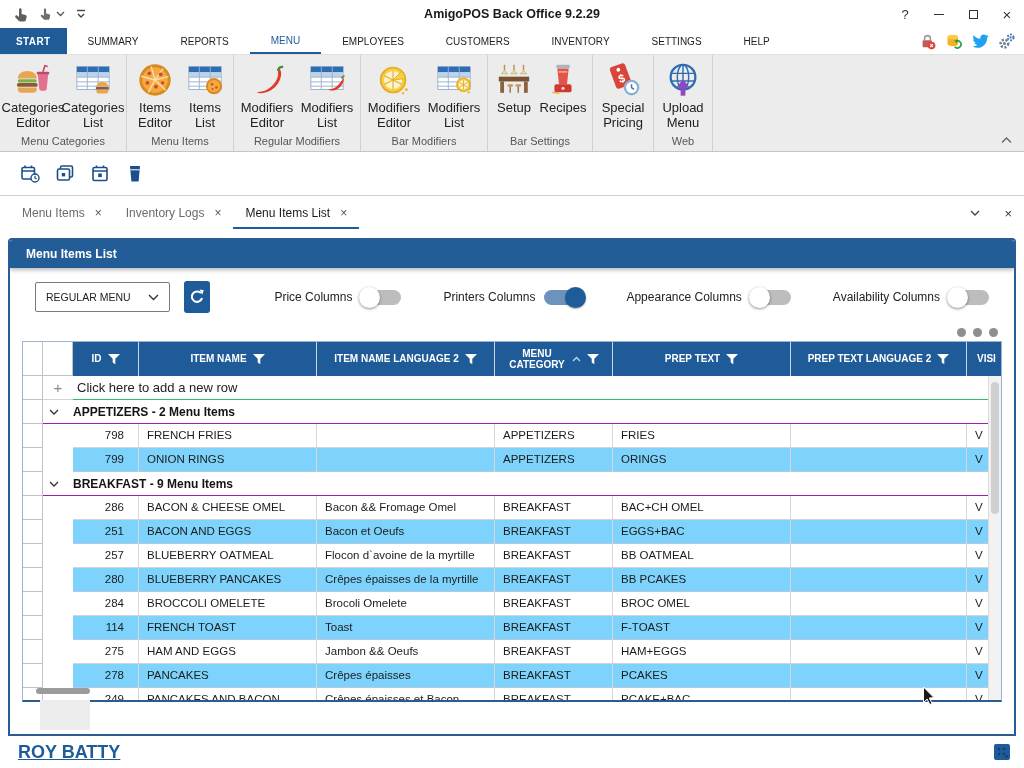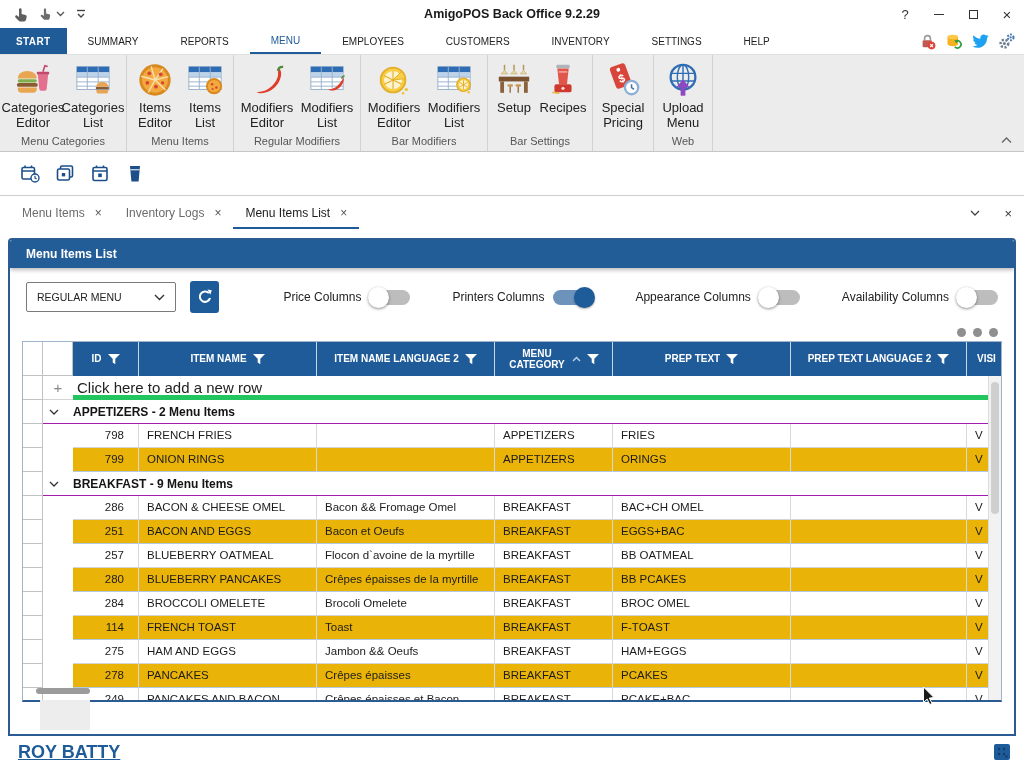--- a/index.html
+++ b/index.html
@@ -44,21 +44,21 @@
   .tabbar { height:34px; display:flex; align-items:center; background:#fff; padding-left:10px; position:relative; }
   .dtab { display:flex; align-items:center; gap:10px; padding:9px 12px 7px; font-size:12px; color:#6b6b6b; border-bottom:2px solid transparent; }
   .dtab.active { color:#1b1b1b; border-bottom-color:#1e5b99; }
   .dtab .x { font-size:12px; color:#555; line-height:1; }
   .tabbar-right { position:absolute; right:12px; display:flex; align-items:center; gap:24px; color:#444; }
 
   
   .workspace { flex:1; position:relative; background:#fff; }
   .panel { position:absolute; left:8px; right:8px; top:8px; bottom:0; border:2px solid #2a5b92; border-radius:4px 4px 0 0; background:#fff; overflow:hidden; }
   .panel-header { height:28px; background:#235d97; color:#fff; font-size:12px; font-weight:bold; display:flex; align-items:center; padding-left:16px; border-radius:2px 2px 0 0; box-shadow:0 2px 4px rgba(0,0,0,.28); position:relative; z-index:3; }
-  .controls { height:58px; display:flex; align-items:center; padding:0 16px; }
+  .controls { height:58px; display:flex; align-items:center; padding:0 25px; }
   .selectbox { width:168px; height:30px; border:1px solid #7a7a7a; border-radius:2px; display:flex; align-items:center; justify-content:space-between; padding:0 10px; font-size:10.5px; color:#222; background:#fff; }
   .refresh-btn { width:34px; height:32px; background:#1e5b99; border-radius:3px; margin-left:14px; display:flex; align-items:center; justify-content:center; }
   .toggles { display:flex; align-items:center; margin-left:64px; gap:42px; }
   .toggle { display:flex; align-items:center; gap:9px; }
   .toggle .tlabel { font-size:12px; color:#222; white-space:nowrap; }
   .switch { width:40px; height:15px; border-radius:8px; background:#bdbdbd; position:relative; }
   .switch .knob { position:absolute; width:21px; height:21px; border-radius:50%; background:#fff; top:-3px; left:-2px; box-shadow:0 1px 3px rgba(0,0,0,.45); }
   .toggle.on .switch { background:#6d93bd; }
   .toggle.on .switch .knob { left:auto; right:-2px; background:#1e5b99; box-shadow:0 1px 2px rgba(0,0,0,.35); }
   .dots-row { display:flex; justify-content:flex-end; gap:7px; padding:2px 16px 4px; }
@@ -74,24 +74,24 @@
   .w-id { width:66px; flex:none; }
   .w-name { width:178px; flex:none; }
   .w-name2 { width:178px; flex:none; }
   .w-cat { width:118px; flex:none; }
   .w-prep { width:178px; flex:none; }
   .w-prep2 { width:176px; flex:none; }
   .w-vis { flex:1; }
   .grow { display:flex; height:24px; }
   .cell { font-size:11.5px; color:#1c1c1c; padding:0 8px; line-height:23px; border-right:1px solid #d8d8d8; border-bottom:1px solid #d4d4d4; white-space:nowrap; overflow:hidden; background:#fff; }
   .cell.num { text-align:right; padding-right:14px; }
-  .grow.alt .cell { background:#eab308; border-bottom-color:#b3c8e2; }
+  .grow.alt .cell { background:#7dd3fc; border-bottom-color:#b3c8e2; }
   .grow .w-exp.blank { background:#fff; }
   .addrow .plus { width:30px; flex:none; display:flex; align-items:center; justify-content:center; color:#888; font-size:15px; border-bottom:1px solid #d4d4d4; }
-  .addrow .addtext { flex:1; font-size:15px; color:#222; line-height:23px; padding-left:4px; border-bottom:5px solid #22c55e; }
+  .addrow .addtext { flex:1; font-size:13px; color:#222; line-height:23px; padding-left:4px; border-bottom:1px solid #22c55e; }
   .grouprow { display:flex; height:24px; }
   .grouprow .gcontent { flex:1; display:flex; align-items:center; gap:14px; padding-left:6px; border-bottom:1px solid #a21caf; background:#fff; }
   .grouprow .glabel { font-size:12px; font-weight:bold; color:#141414; }
   .vscroll { position:absolute; top:34px; right:0; bottom:0; width:13px; background:#f2f2f2; border-left:1px solid #dcdcdc; }
   .vscroll .thumb { margin:6px 2px 0; height:132px; background:#cfcfcf; border-radius:4px; }
   .hscroll-thumb { position:absolute; left:26px; bottom:40px; width:54px; height:6px; border-radius:3px; background:#9b9b9b; z-index:4; }
   .scroll-block { position:absolute; left:30px; bottom:4px; width:50px; height:30px; background:#ededed; }
 
   
   .statusbar { height:32px; display:flex; align-items:center; justify-content:space-between; padding:0 14px 0 18px; background:#fff; }

